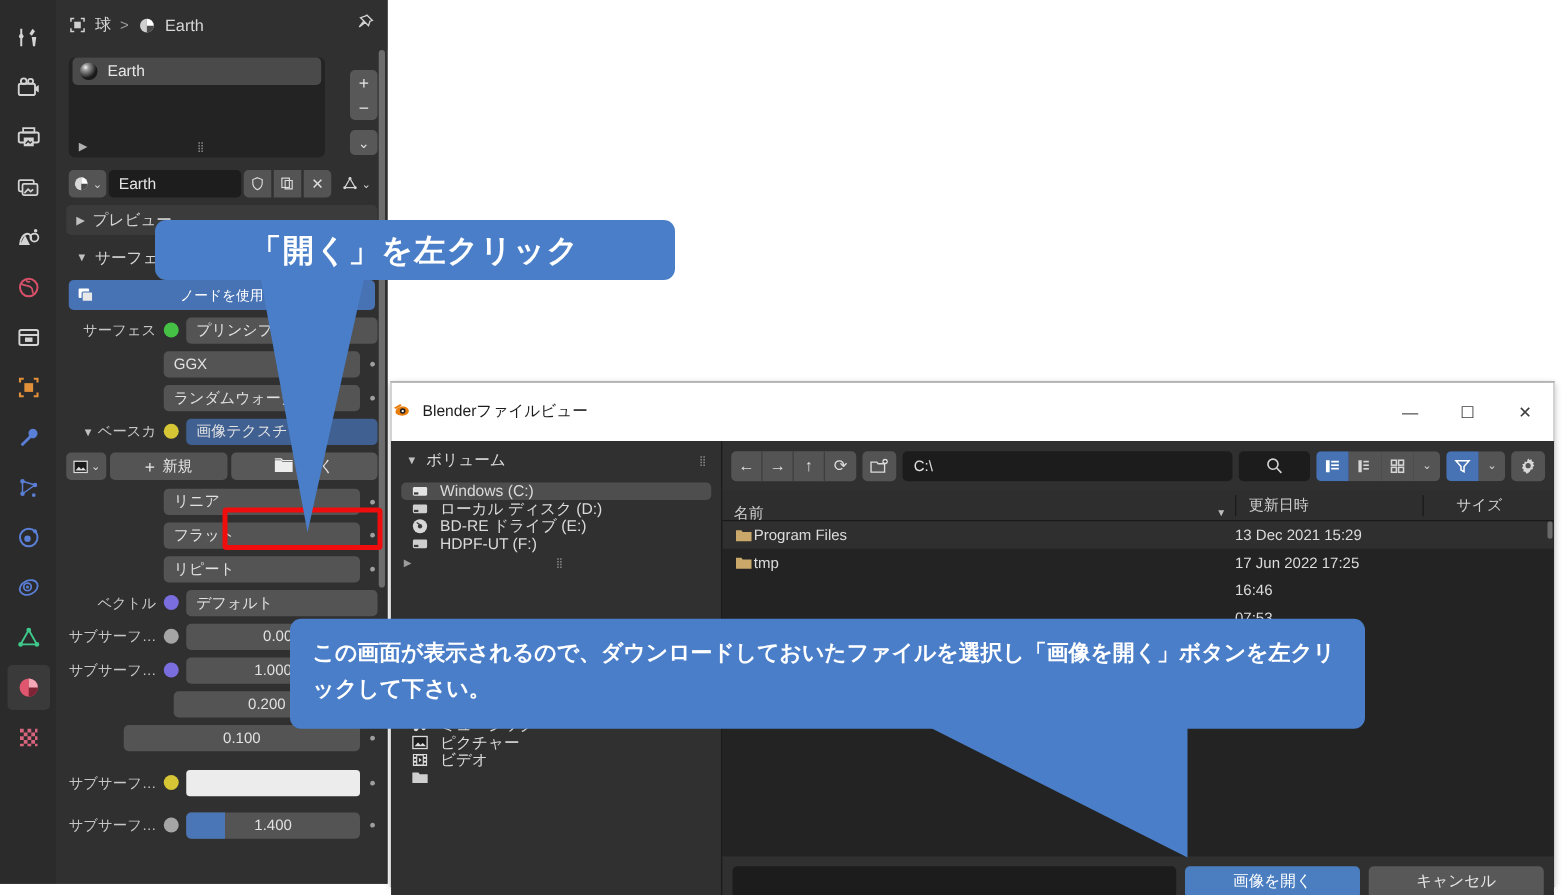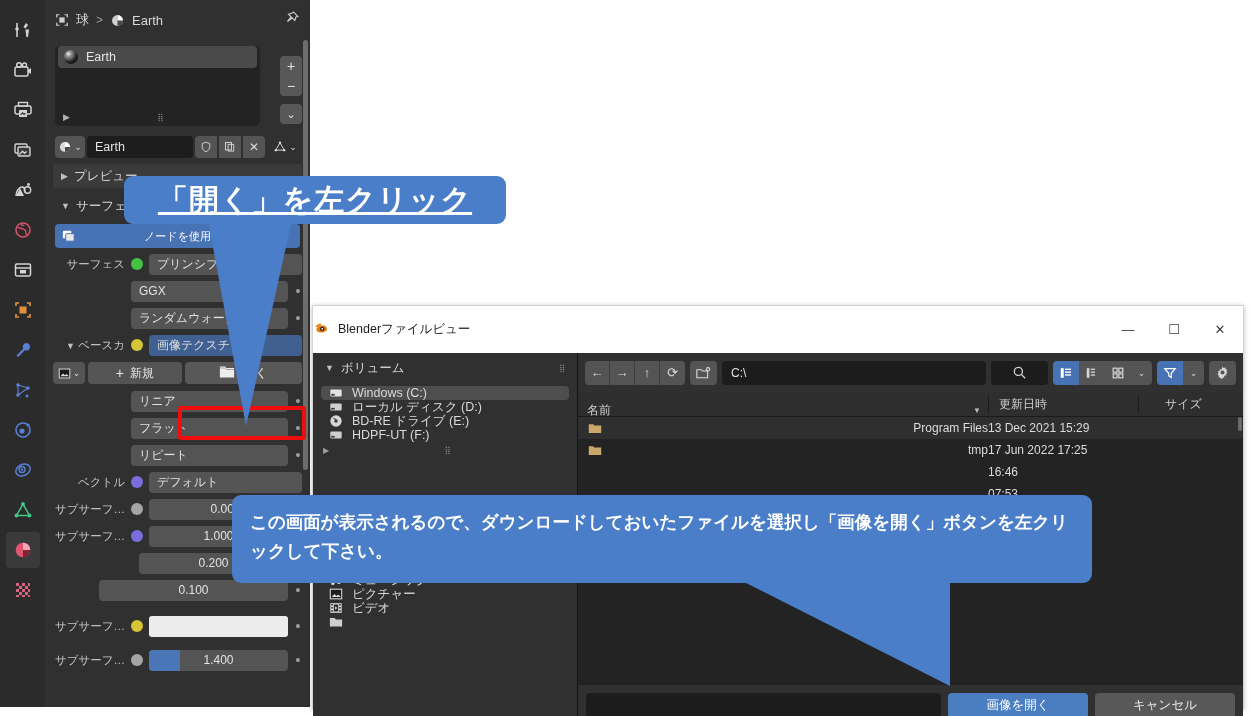--- a/index.html
+++ b/index.html
@@ -216,21 +216,21 @@
   }
   .col-name{ flex:1; padding-left:9px; display:flex; align-items:center;margin-top:12px;}
   .col-name .sortarrow{ margin-left:auto; padding-right:7px; font-size:8px; color:#bdbdbd;}
   .col-date{ width:150px; border-left:1px solid #1a1a1a; padding-left:10px;}
   .col-size{ width:105px; border-left:1px solid #1a1a1a; padding-left:26px;}
   .fr-list{ flex:1; background:#232323; overflow:hidden; position:relative;}
   .fl-row{
     height:22px; display:flex; align-items:center; color:#dcdcdc; font-size:12px;
   }
   .fl-row.sel{ background:#2f2f2f; }
-  .fl-name{ flex:1; display:flex; align-items:center; gap:16px; padding-left:10px;justify-content:space-between;}
+  .fl-name{ flex:1; display:flex; align-items:center; gap:1px; padding-left:10px;}
   .fl-date{ width:150px; }
   .fl-size{ width:105px; text-align:right; padding-right:14px;}
   .fr-bottom{
     height:41px; background:#303030; display:flex; align-items:center; gap:7px; padding:0 8px;
   }
   .fb-field{
     flex:1;height:25px;background:#1c1c1c;border-radius:4px;
   }
   .fb-ok{
     width:140px;height:26px;background:#4a7ec0;border-radius:4px;
@@ -244,23 +244,23 @@
     position:absolute; right:1px; top:0; width:4px; height:14px;
     background:#6a6a6a; border-radius:2px;
   }
 
   
   .callout{
     position:absolute; background:#4a7ec8; border-radius:9px;
     color:#ffffff; z-index:40;
   }
   #callout-1{
-    left:124px; top:176px; width:382px; height:48px;
+    left:124px; top:176px; width:416px; height:48px;
     display:flex; align-items:center; justify-content:center;
-    font-size:30px; font-weight:bold; letter-spacing:1px;text-decoration:underline;
+    font-size:25px; font-weight:bold; letter-spacing:1px;
   }
   #callout-1-tail{
     position:absolute; z-index:39; left:200px; top:220px; width:100px; height:206px;
   }
   #callout-2{
     left:232px; top:495px; width:860px; height:88px;
     padding:13px 18px 0 18px; font-size:17.5px; font-weight:bold; line-height:1.65;
   }
   #callout-2-tail{
     position:absolute; z-index:39; left:700px; top:578px; width:300px; height:110px;

